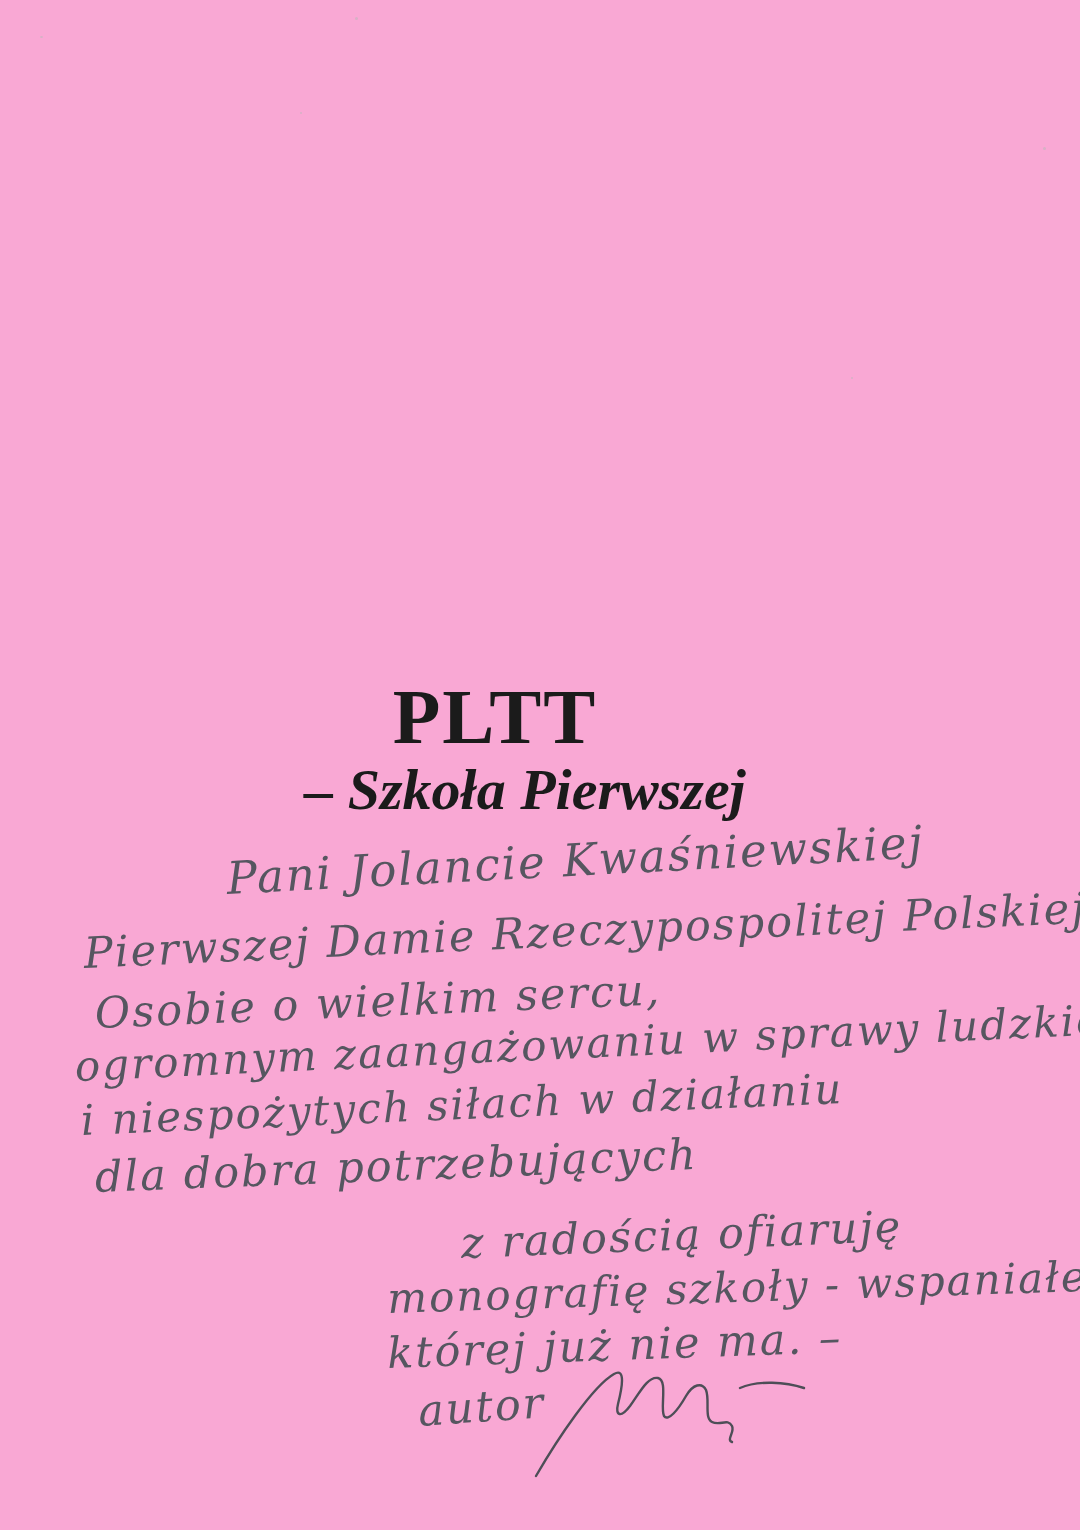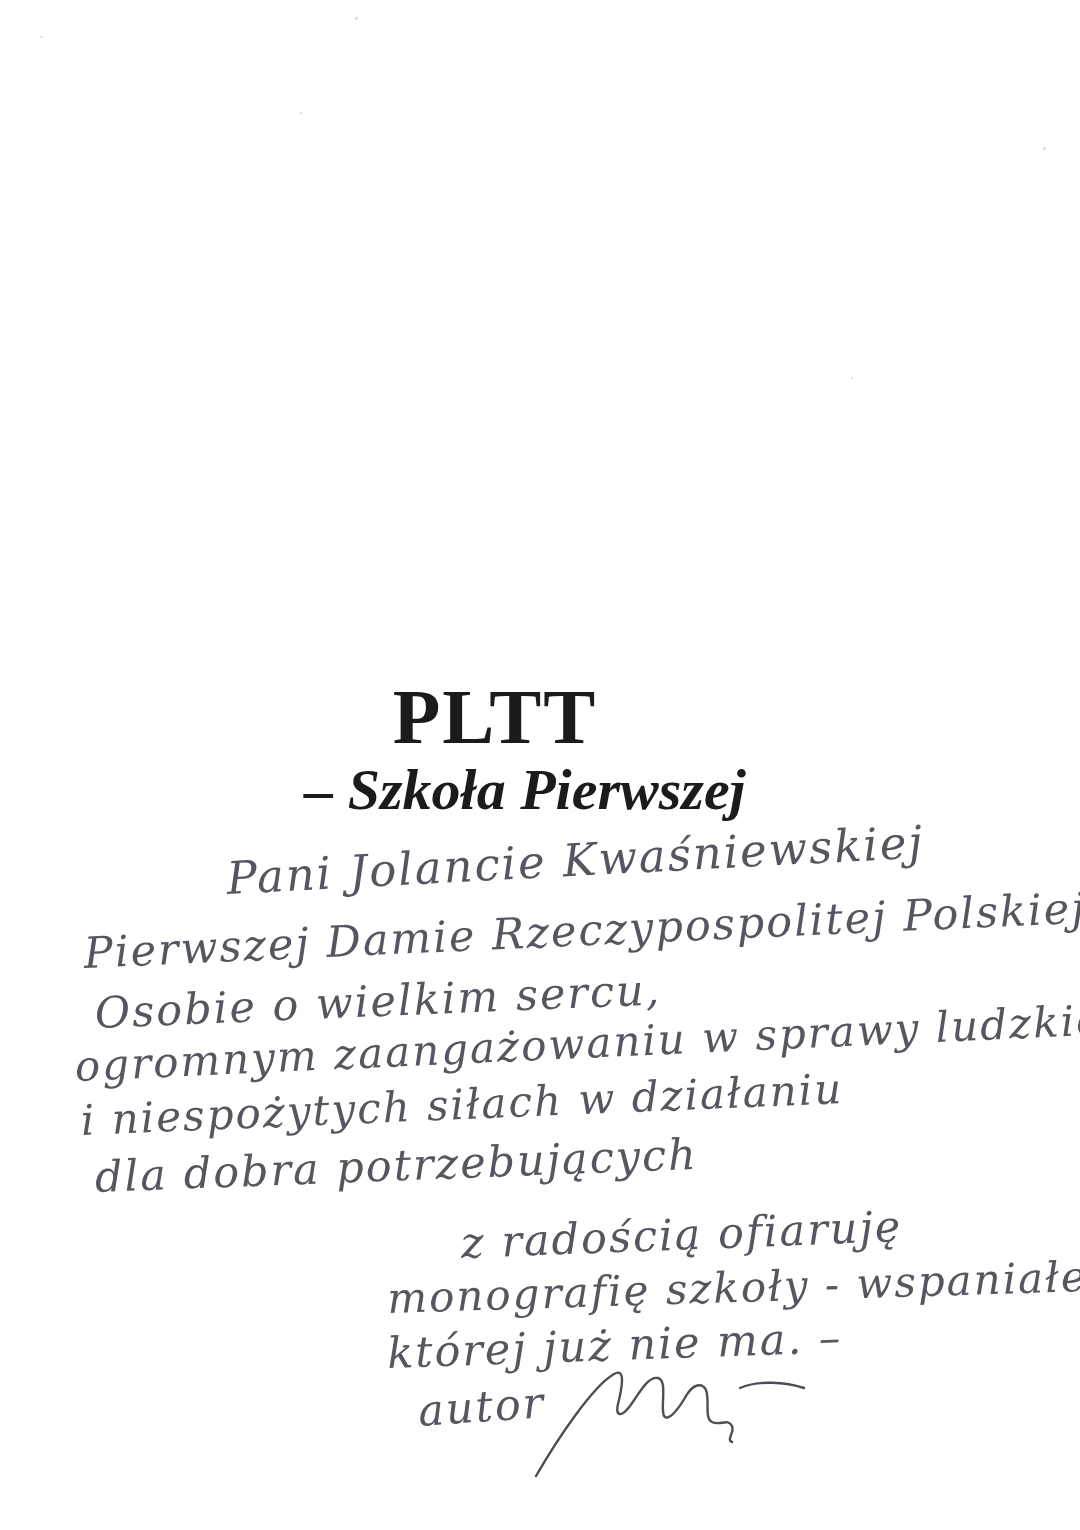--- a/index.html
+++ b/index.html
@@ -5,21 +5,21 @@
   html, body {
     margin: 0;
     padding: 0;
     background: #e8e8e8;
   }
   .page {
     position: relative;
     width: 1080px;
     height: 1530px;
     margin: 0 auto;
-    background: #ffffff;
+    background: #f9a8d4;
     overflow: hidden;
     font-family: "Liberation Serif", serif;
   }
   
   .speck {
     position: absolute;
     border-radius: 50%;
     background: #b9b9b9;
     opacity: .55;
   }

